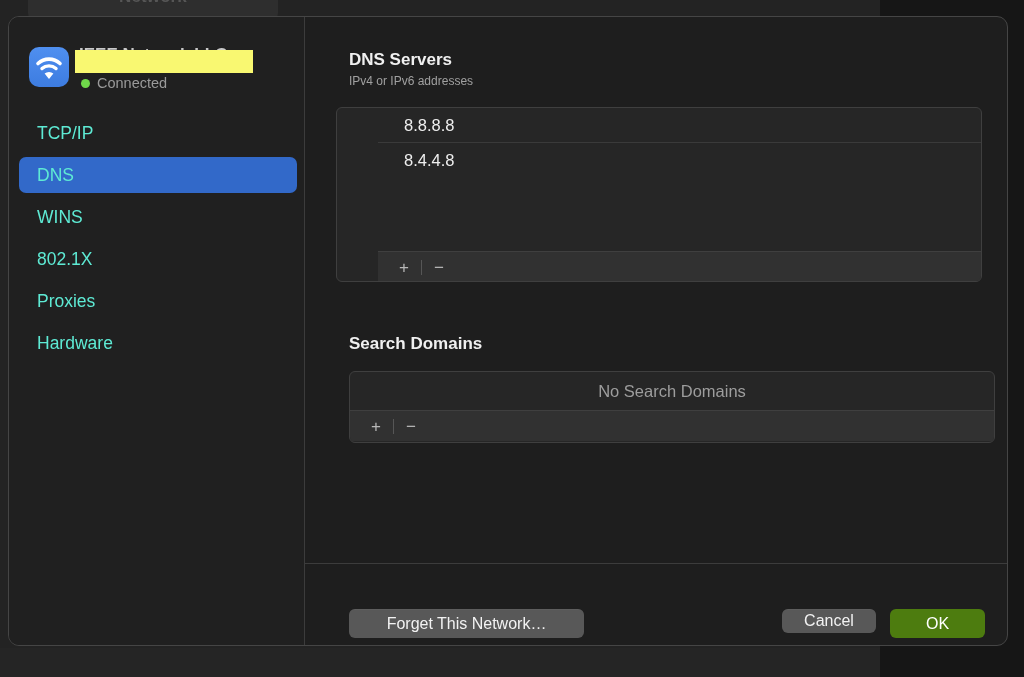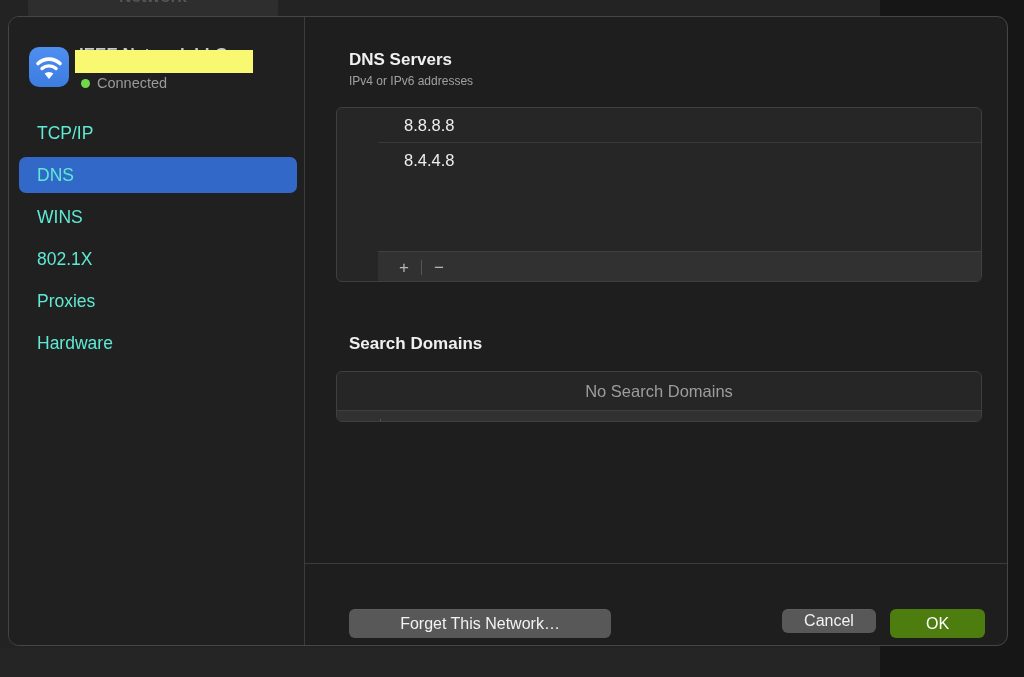--- a/index.html
+++ b/index.html
@@ -241,21 +241,21 @@
   }
   .btn-gray {
     background: #585858;
     color: #f2f2f2;
     box-shadow: 0 0.5px 0 rgba(255,255,255,.08) inset;
   }
   .btn-blue {
     background: #4d7c0f;
     color: #ffffff;
   }
-  #btn-forget { left: 340px; top: 592px; width: 262px; height: 29px; }
+  #btn-forget { left: 340px; top: 592px; width: 235px; height: 29px; }
   #btn-cancel { left: 773px; top: 592px; width: 94px;  height: 24px; }
   #btn-ok     { left: 881px; top: 592px; width: 95px;  height: 29px; }
 </style>
 </head>
 <body>
 
 <div id="root">
 
   <div class="bg-window"></div>
   <div class="bg-right"></div>
@@ -327,21 +327,21 @@
         </div>
         <div class="list-toolbar">
           <span class="tb-btn">+</span>
           <span class="tb-sep"></span>
           <span class="tb-btn">−</span>
         </div>
       </div>
 
       <div class="section-title" style="left:44px; top:317px;">Search Domains</div>
 
-      <div class="listbox" style="left:31px; top:354px; width:646px; height:51px;">
+      <div class="listbox" style="left:44px; top:354px; width:646px; height:72px;">
         <div class="list-empty">No Search Domains</div>
         <div class="list-toolbar">
           <span class="tb-btn">+</span>
           <span class="tb-sep"></span>
           <span class="tb-btn">−</span>
         </div>
       </div>
     </div>
 
     <div class="footer-divider"></div>

